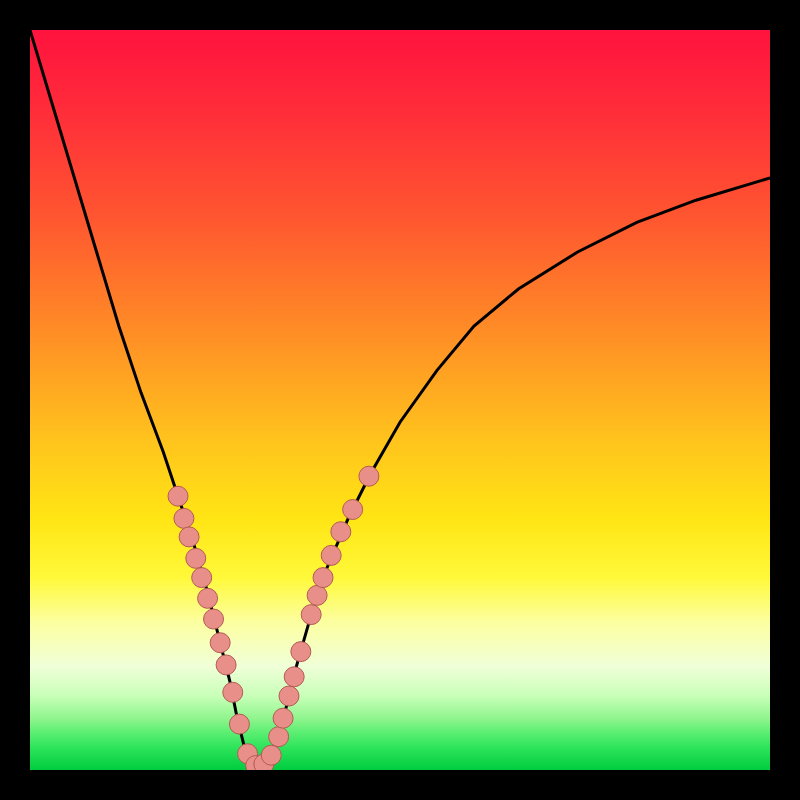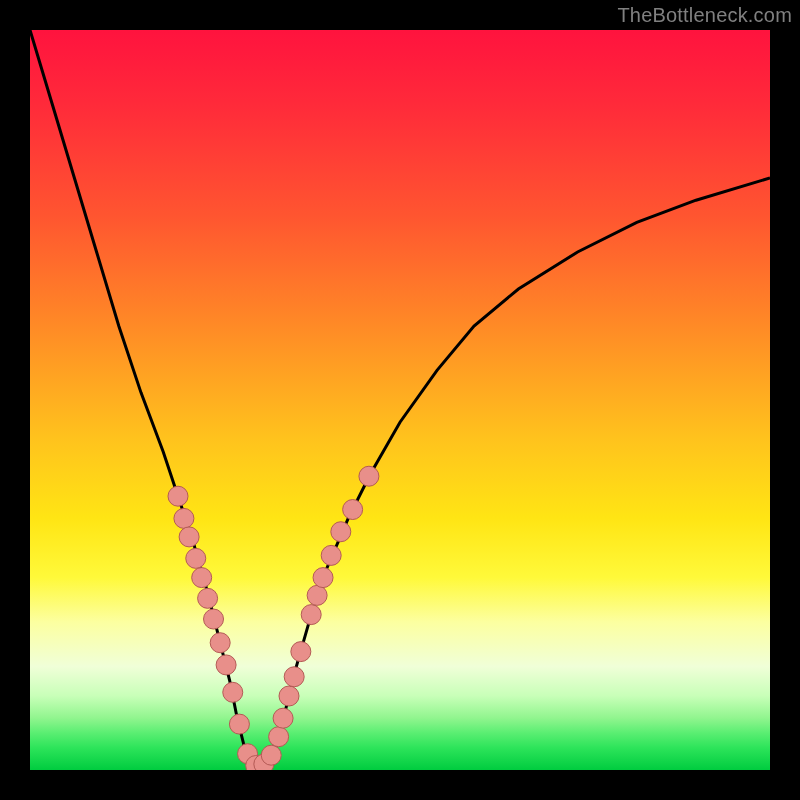--- a/index.html
+++ b/index.html
@@ -61,21 +61,20 @@
     left: 0; top: 0;
     width: 100%;
     height: 100%;
     z-index: 10;
   }
 </style>
 </head>
 <body>
 
 <div class="frame">
-  <div class="watermark">TheBottleneck.com</div>
   <div class="plot">
     <div class="gradient"></div>
     <svg class="curve" viewBox="0 0 740 740" preserveAspectRatio="none">
       <path id="curve-path" fill="none" stroke-width="3" stroke="#000000" d="M0.00 0.00 L22.20 74.00 L44.40 148.00 L66.60 222.00 L88.80 296.00 L111.00 362.60 L133.20 421.80 L148.00 466.20 L162.80 510.60 L177.60 562.40 L188.70 606.80 L199.80 651.20 L207.20 688.20 L214.60 717.80 L222.00 732.60 L229.40 736.30 L236.80 732.60 L244.20 717.80 L251.60 695.60 L259.00 666.00 L266.40 636.40 L281.20 584.60 L296.00 540.20 L318.20 488.40 L340.40 444.00 L370.00 392.20 L407.00 340.40 L444.00 296.00 L488.40 259.00 L547.60 222.00 L606.80 192.40 L666.00 170.20 L740.00 148.00"></path>
       <g id="dots-group">
           <circle cx="148.00" cy="466.20" r="10" fill="#e88f8a" stroke="#b45a55" stroke-width="1"></circle>
           <circle cx="153.92" cy="488.40" r="10" fill="#e88f8a" stroke="#b45a55" stroke-width="1"></circle>
           <circle cx="159.10" cy="506.90" r="10" fill="#e88f8a" stroke="#b45a55" stroke-width="1"></circle>
           <circle cx="165.76" cy="528.36" r="10" fill="#e88f8a" stroke="#b45a55" stroke-width="1"></circle>
           <circle cx="171.68" cy="547.60" r="10" fill="#e88f8a" stroke="#b45a55" stroke-width="1"></circle>

